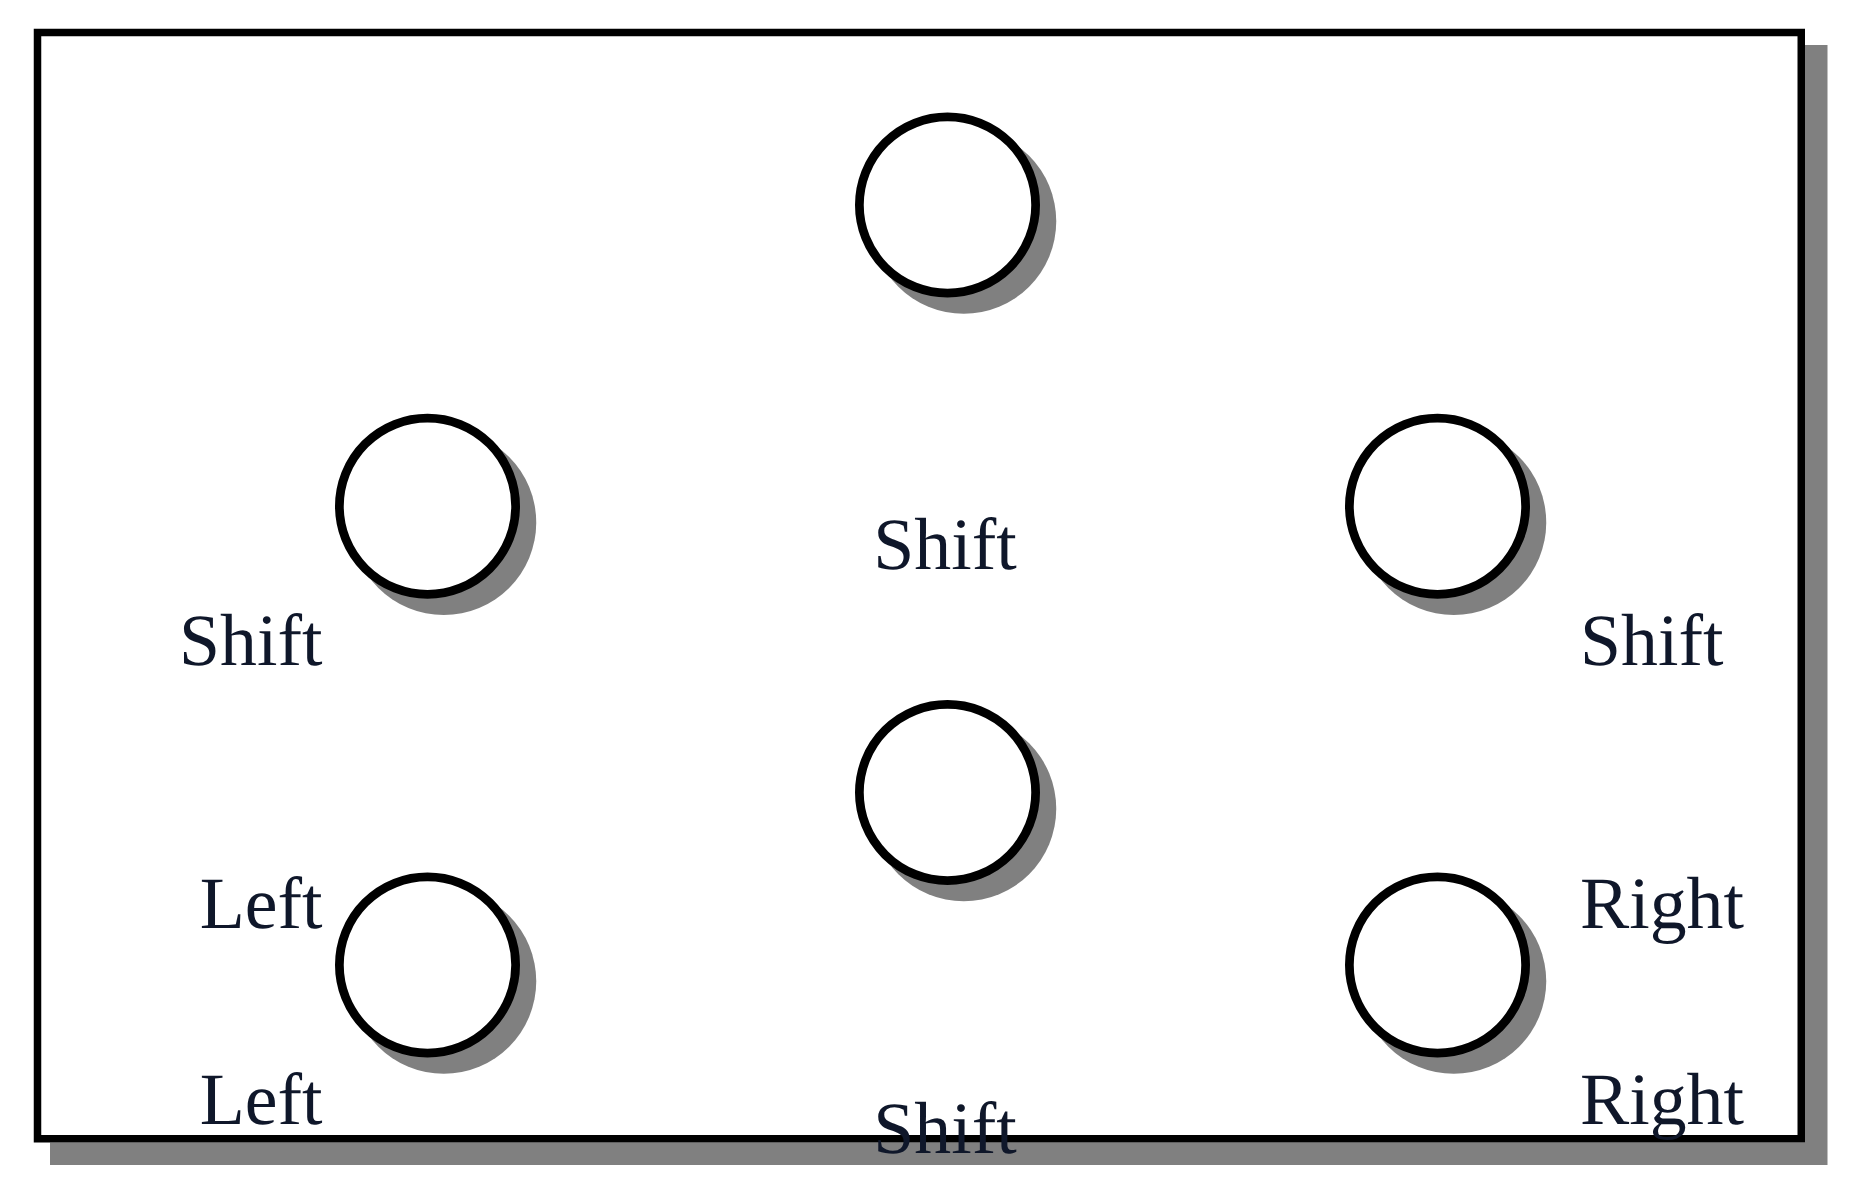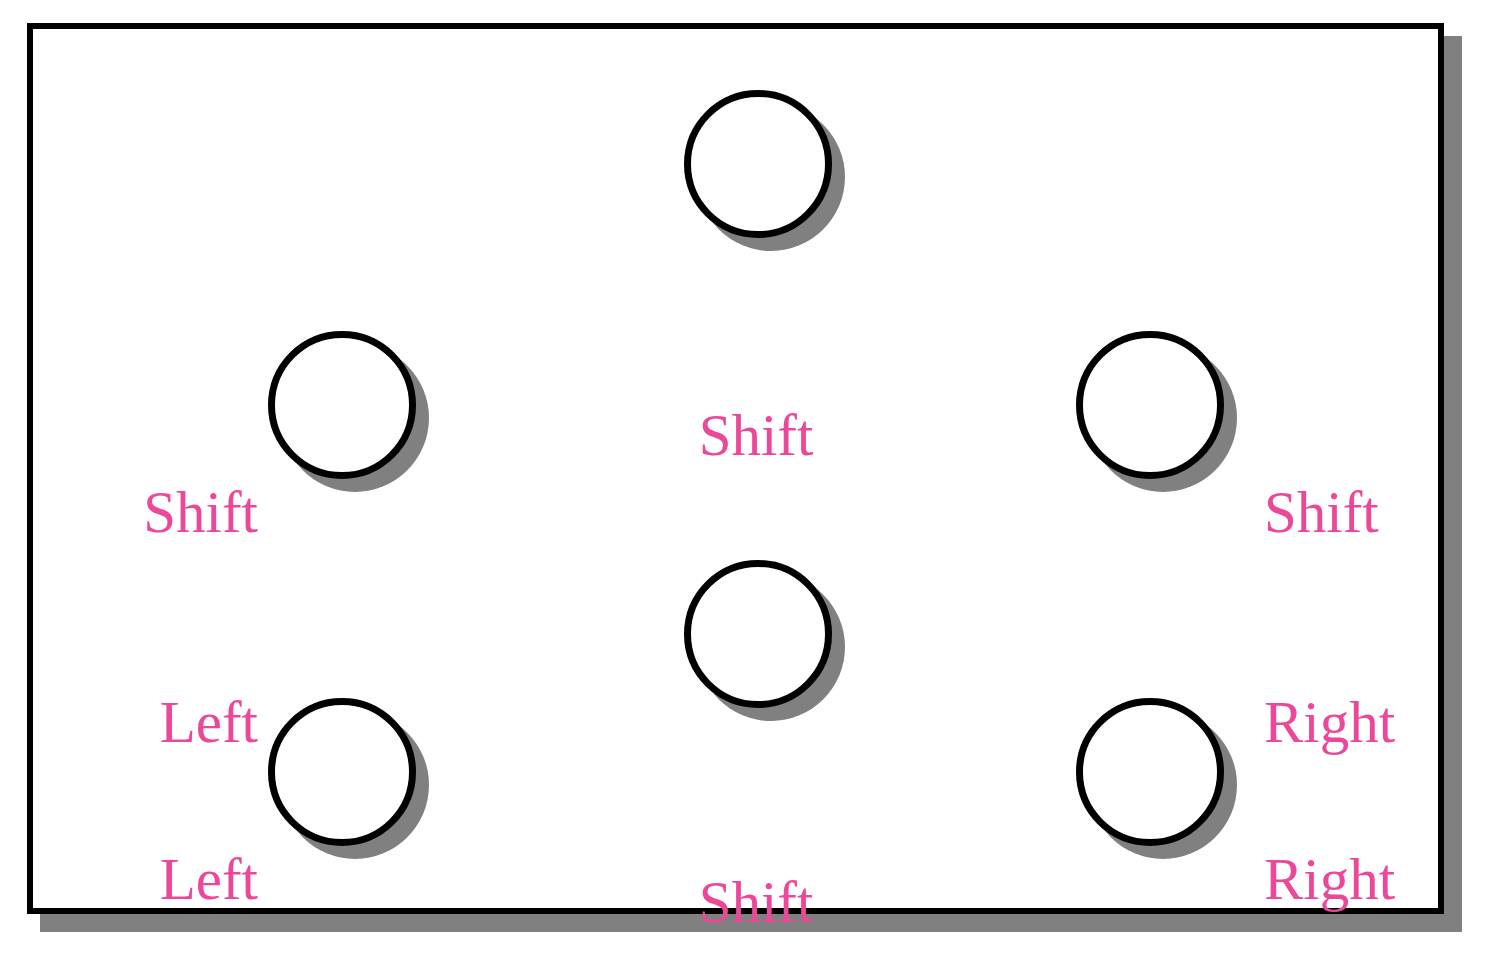--- a/index.html
+++ b/index.html
@@ -63,21 +63,21 @@
     height: 148px;
     border-radius: 50%;
     background: #ffffff;
     border: 7px solid #000000;
     box-sizing: border-box;
   }
 
   
   .label {
     position: absolute;
-    color: #ec4899;
+    color: #0f172a;
     font-size: 59px;
     line-height: 70px;
     white-space: pre;
     letter-spacing: 0px;
   }
   .label .line {
     display: block;
   }
   .label.align-right { text-align: right; }
   .label.align-left  { text-align: left;  }

